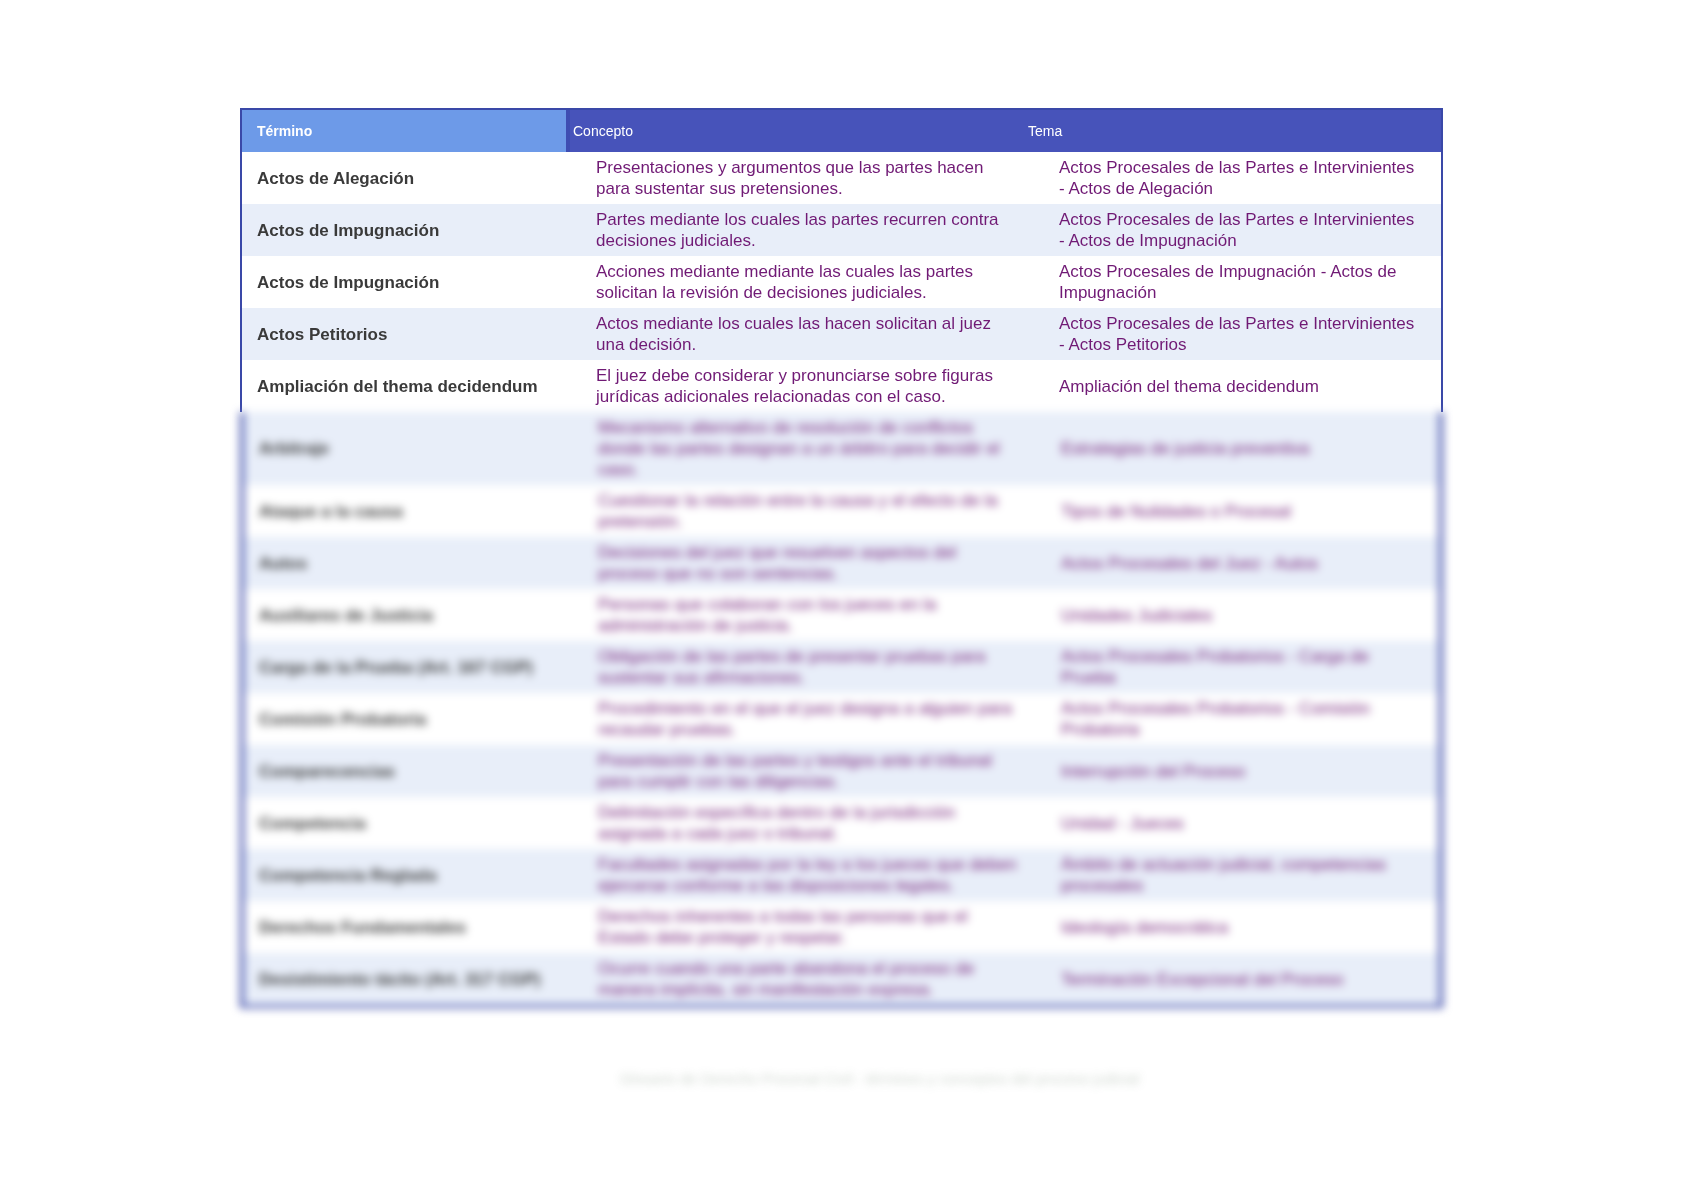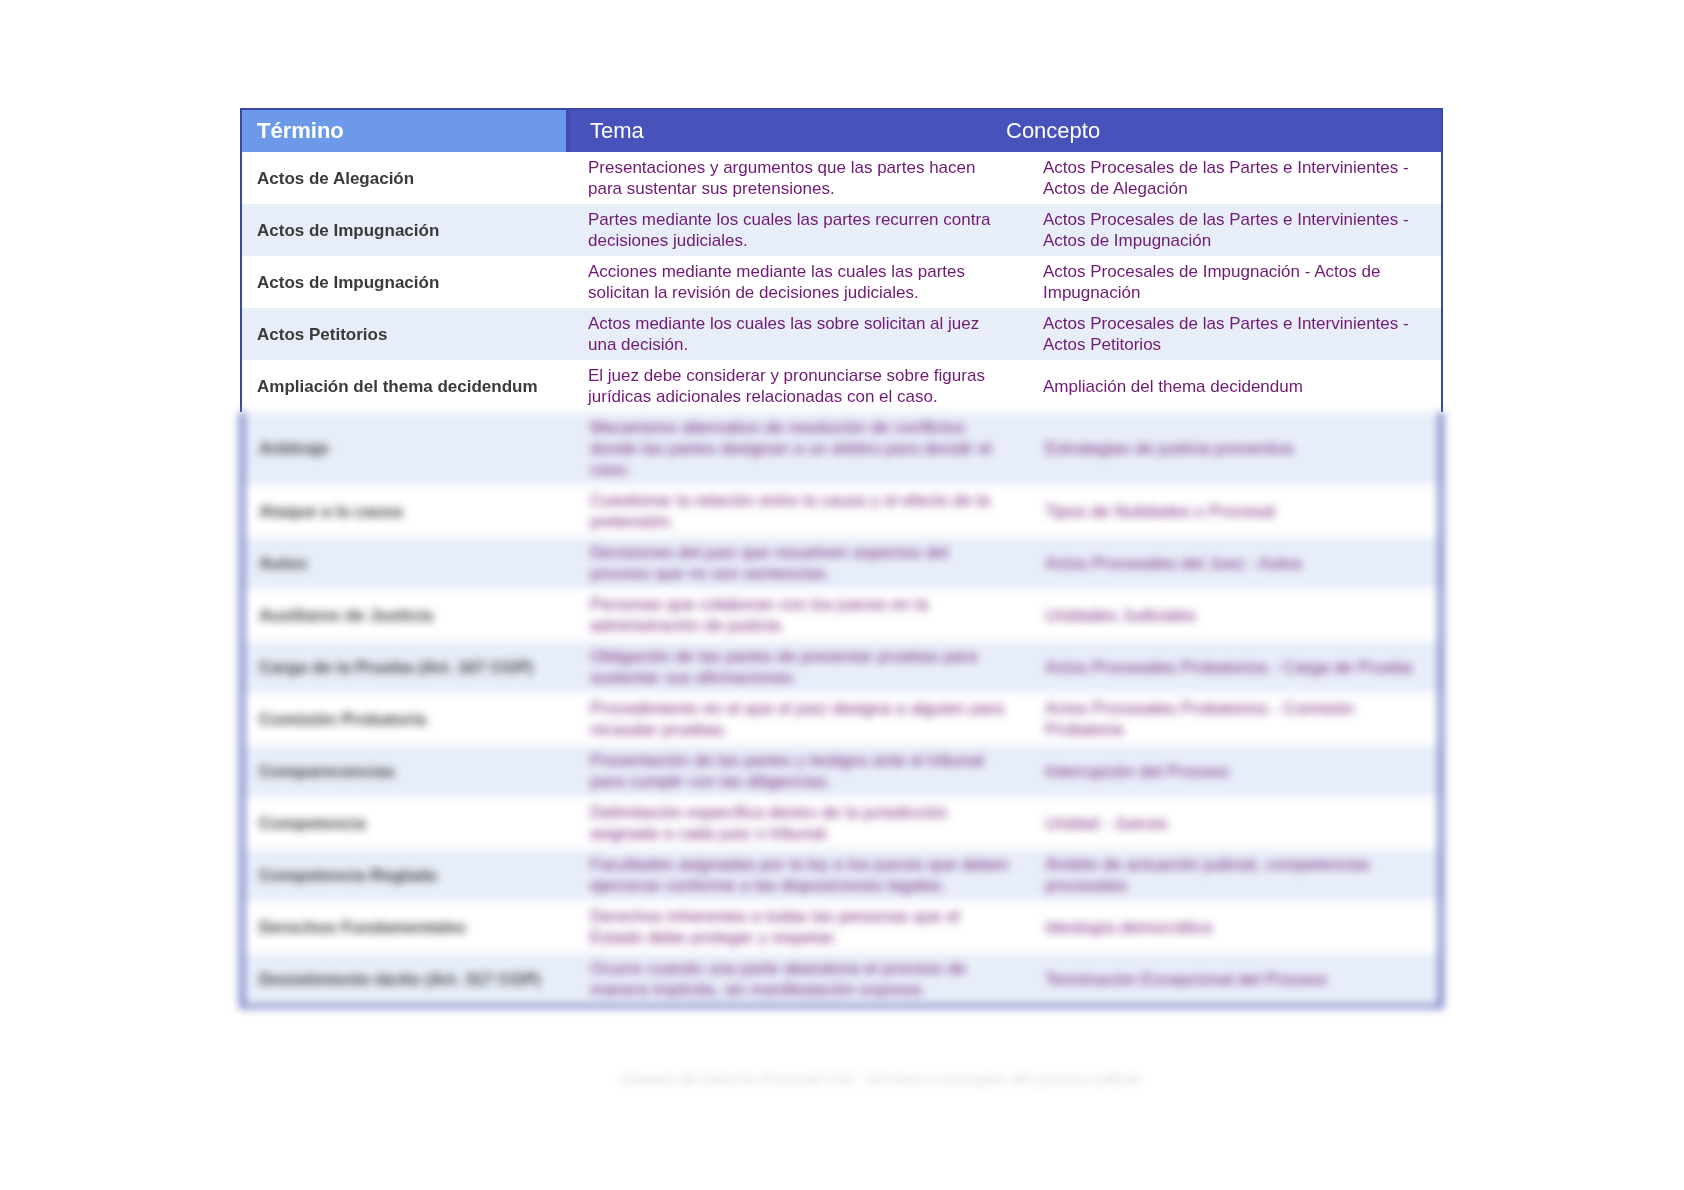--- a/index.html
+++ b/index.html
@@ -8,30 +8,30 @@
     overflow:hidden; font-family:"Liberation Sans", sans-serif;
   }
   .tbl { position:absolute; left:240px; top:108px; width:1203px; }
 
   
   .tbl-clear { border:2px solid #3a48a8; border-bottom:none; background:#fff; }
 
   .hdr { display:flex; background:#4753ba; height:42px; }
   .hdr-cell {
     box-sizing:border-box; display:flex; align-items:center;
-    color:#ffffff; font-size:22px; padding:0 20px;
+    color:#ffffff; font-size:14px; padding:0 3px;
   }
   .hdr-cell.c0 {
     width:328px; background:#6d9ae8; font-weight:bold;
     border-right:4px solid #3e4db2; padding-left:15px;
   }
   .hdr-cell.c1 { width:455px; }
   .hdr-cell.c2 { flex:1; }
 
-  .row { display:flex; min-height:46px; }
+  .row { display:flex; min-height:46px;gap:8px; }
   .cell {
     box-sizing:border-box; display:flex; align-items:center;
     font-size:17px; line-height:21px; color:#701a75; padding:5px 18px;
   }
   .cell.c0 { width:328px; font-weight:bold; color:#3a3a3a; padding-left:15px; padding-right:10px; }
   .cell.c1 { width:455px; }
   .cell.c2 { flex:1; }
   .tbl-clear .tbody .row:nth-child(even) { background:#e8eef9; }
 
   
@@ -50,42 +50,42 @@
     white-space:nowrap; overflow:hidden;
   }
 </style>
 </head>
 <body>
 
 <div class="tbl">
   <div class="tbl-clear">
     <div class="hdr">
       <div class="hdr-cell c0">Término</div>
+      <div class="hdr-cell c1">Concepto</div>
       <div class="hdr-cell c2">Tema</div>
-      <div class="hdr-cell c1">Concepto</div>
     </div>
     <div class="tbody">
         <div class="row">
     <div class="cell c0">Actos de Alegación</div>
     <div class="cell c1">Presentaciones y argumentos que las partes hacen para sustentar sus pretensiones.</div>
     <div class="cell c2">Actos Procesales de las Partes e Intervinientes - Actos de Alegación</div>
   </div>
         <div class="row">
     <div class="cell c0">Actos de Impugnación</div>
     <div class="cell c1">Partes mediante los cuales las partes recurren contra decisiones judiciales.</div>
     <div class="cell c2">Actos Procesales de las Partes e Intervinientes - Actos de Impugnación</div>
   </div>
         <div class="row">
     <div class="cell c0">Actos de Impugnación</div>
     <div class="cell c1">Acciones mediante mediante las cuales las partes solicitan la revisión de decisiones judiciales.</div>
     <div class="cell c2">Actos Procesales de Impugnación - Actos de Impugnación</div>
   </div>
         <div class="row">
     <div class="cell c0">Actos Petitorios</div>
-    <div class="cell c1">Actos mediante los cuales las sobre solicitan al juez una decisión.</div>
+    <div class="cell c1">Actos mediante los cuales las hacen solicitan al juez una decisión.</div>
     <div class="cell c2">Actos Procesales de las Partes e Intervinientes - Actos Petitorios</div>
   </div>
         <div class="row">
     <div class="cell c0">Ampliación del thema decidendum</div>
     <div class="cell c1">El juez debe considerar y pronunciarse sobre figuras jurídicas adicionales relacionadas con el caso.</div>
     <div class="cell c2">Ampliación del thema decidendum</div>
   </div>
       </div>
   </div>
   <div class="tbl-blur">

